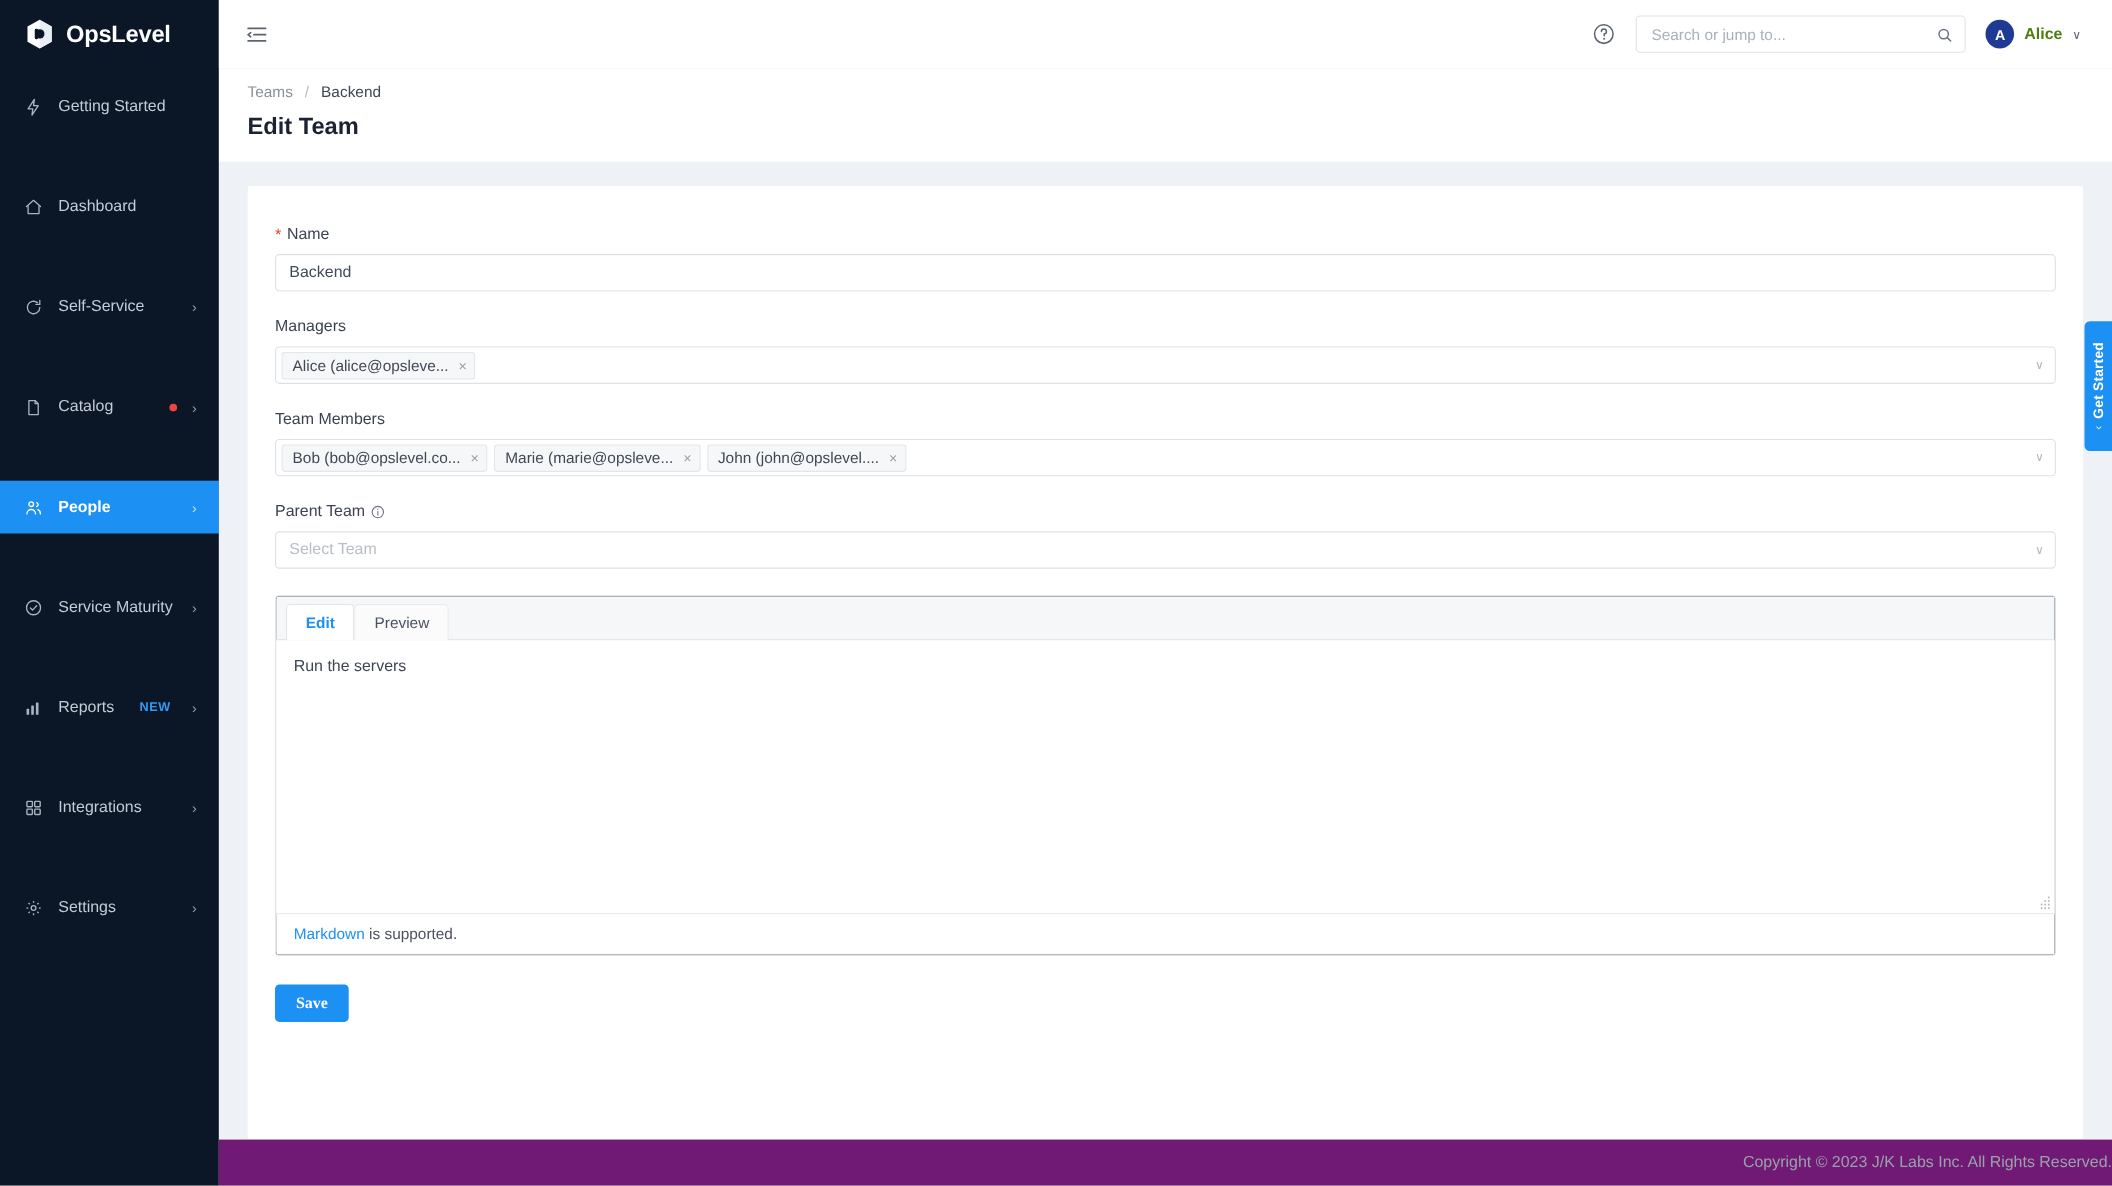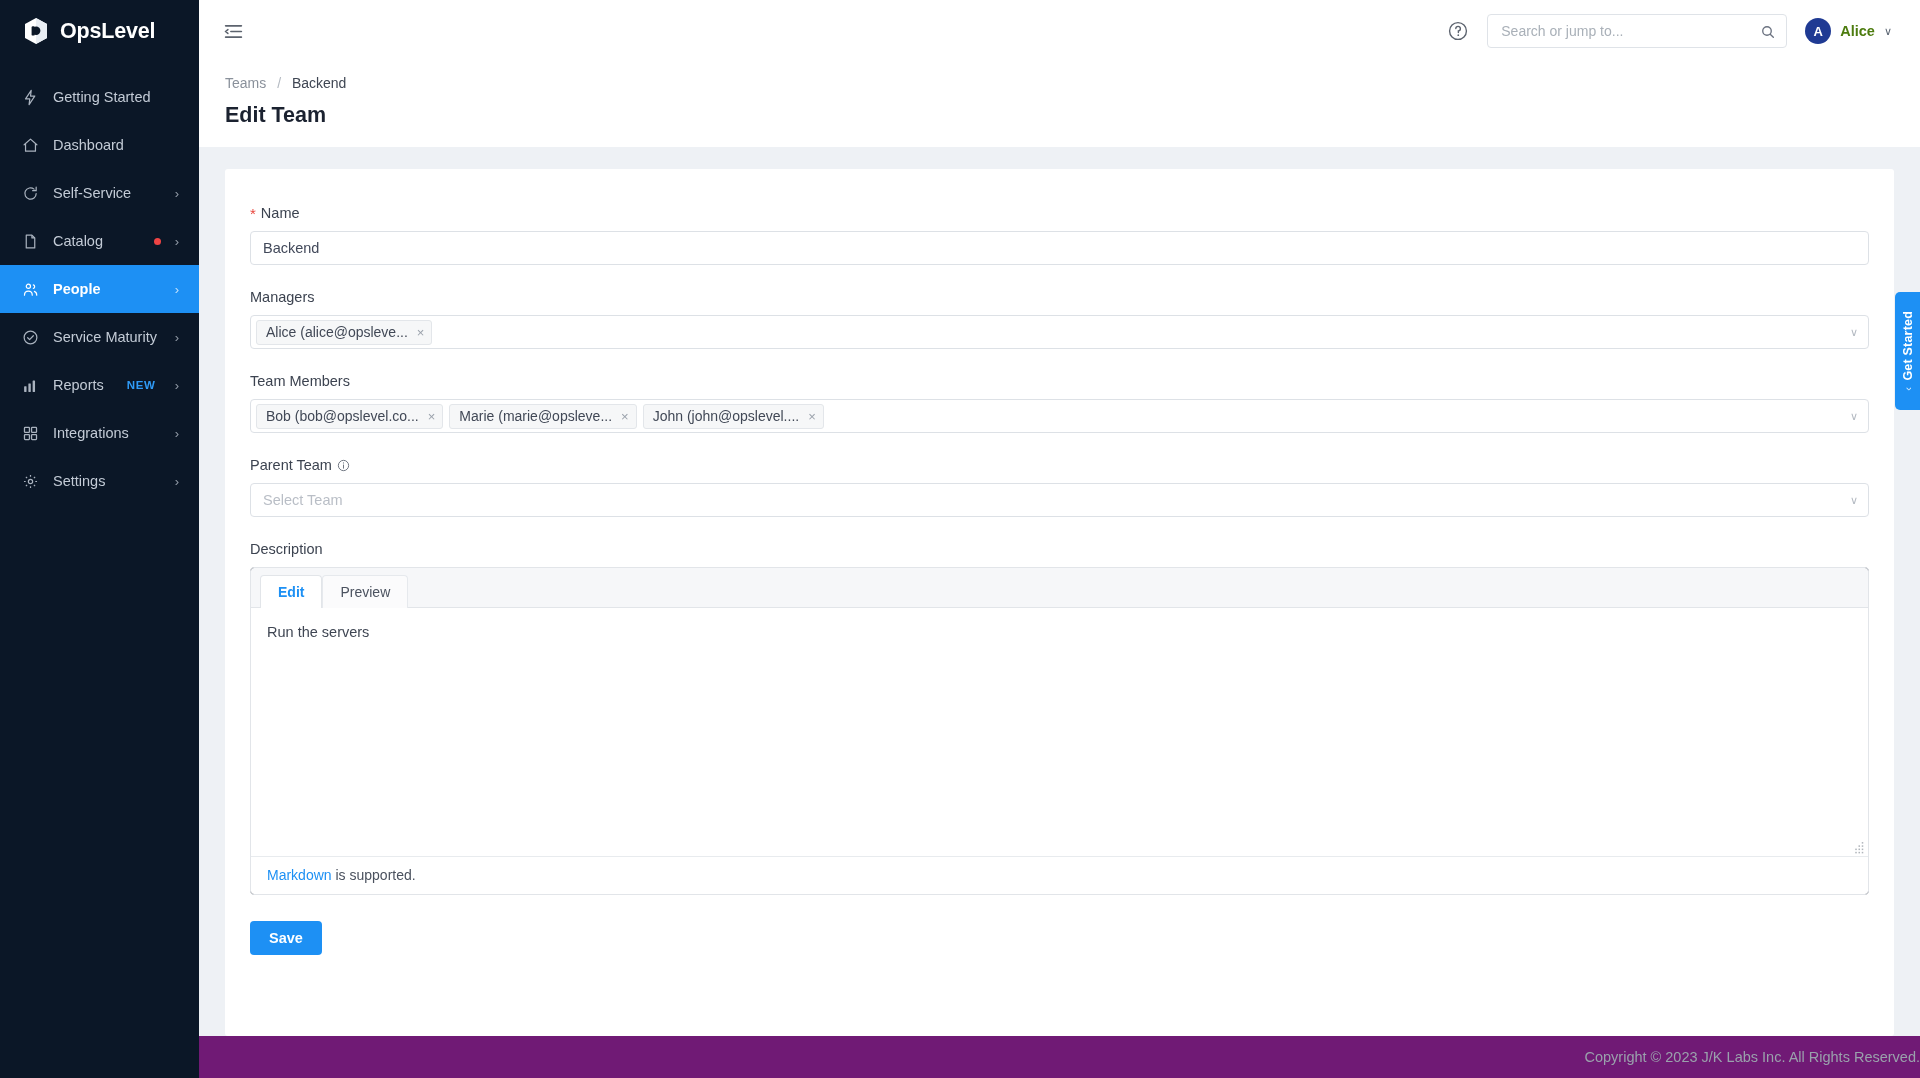--- a/index.html
+++ b/index.html
@@ -22,21 +22,21 @@
   .brand {
     height: 62px; display: flex; align-items: center;
     gap: 11px; padding-left: 23px;
   }
   .brand-logo { width: 26px; height: 28px; display: block; }
   .brand-name {
     color: #ffffff; font-size: 21.5px; font-weight: 700;
     letter-spacing: -0.2px;
     text-align: center;
   }
-  .nav { margin-top: 11px; display: flex; flex-direction: column; }
+  .nav { margin-top: 11px; display: flex; flex-direction: column; gap: 43px; }
   .nav-item {
     height: 48px; display: flex; align-items: center;
     padding: 0 20px 0 21px; gap: 14px;
     font-size: 14.5px; color: #c3cbd6; cursor: pointer;
     position: relative;
   }
   .nav-item .ico { width: 18px; height: 18px; flex: 0 0 18px;
     display: flex; align-items: center; justify-content: center; }
   .nav-item .ico svg { width: 17px; height: 17px; display:block; }
   .nav-item .label { flex: 1 1 auto; white-space: nowrap; }
@@ -183,21 +183,21 @@
   .editor-foot {
     border-top: 1px solid #e8ebee; background: #fff;
     padding: 10px 16px 11px 16px; font-size: 14px; color: #4a515e;
   }
   .editor-foot a { color: #1d90f4; text-decoration: none; font-weight: 400; }
 
   .save-row { margin-top: 26px; padding-bottom: 30px; }
   .btn-save {
     background: #1d90f4; color: #fff; border: none; border-radius: 4px;
     height: 34px; padding: 0 19px; font-size: 14.5px; font-weight: 700;
-    font-family: Liberation Sans, sans-serif; cursor: pointer;
+    font-family: Liberation Serif, serif; cursor: pointer;
   }
 
   .footer {
     height: 42px; flex: 0 0 42px; display: flex;
     align-items: center; justify-content: flex-end;
     font-size: 14.5px; color: #9aa1ac; background: #701a75;
   }
 
   
   .get-started {
@@ -450,23 +450,20 @@
                   </svg>
                 </span>
               </div>
               <div class="select-box">
                 <span>Select Team</span>
                 <span class="select-caret">∨</span>
               </div>
             </div>
 
             <div class="field">
-              <div class="field-label">
-                <span>Description</span>
-              </div>
 
               <div class="editor">
                 <div class="editor-tabs">
                   <div class="etab active">Edit</div>
                   <div class="etab inactive">Preview</div>
                 </div>
 
                 <div class="editor-area">
                   <textarea style="">Run the servers</textarea>
                   <span class="resize-grip">

